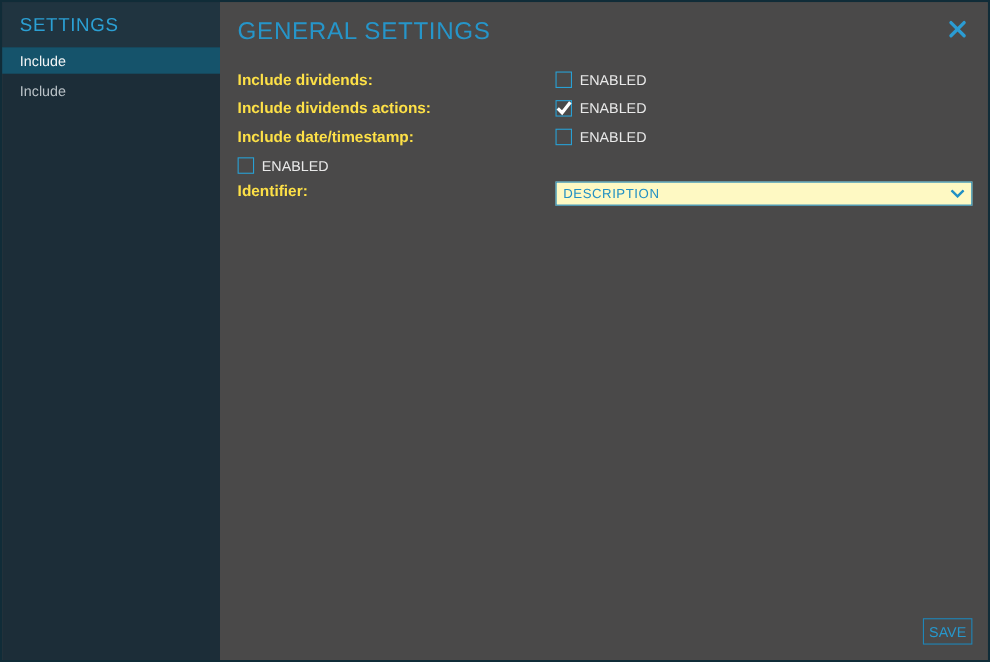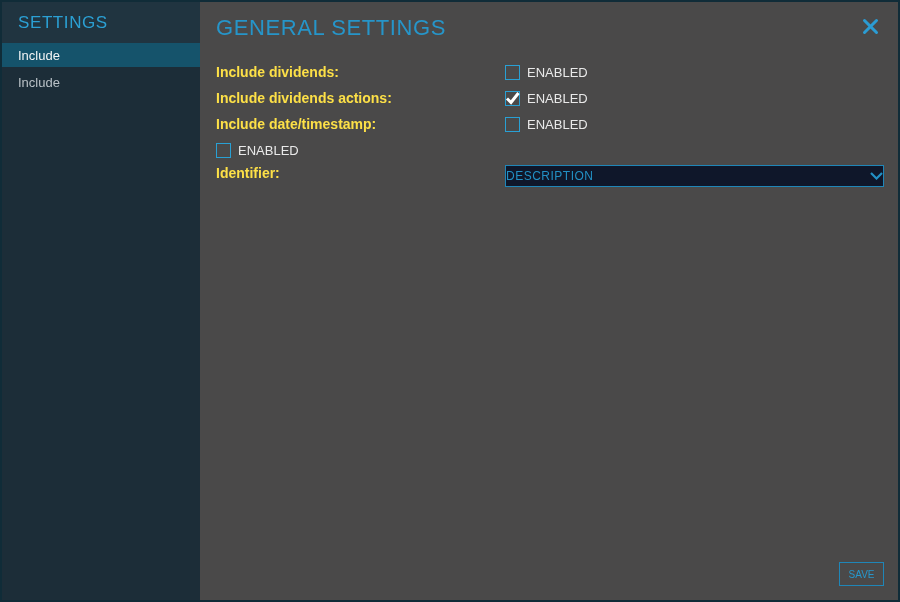--- a/index.html
+++ b/index.html
@@ -91,36 +91,36 @@
   .checkbox svg { display: none; overflow: visible; }
   .checkbox.checked svg { display: block; }
   .enabled-label {
     margin-left: 7px;
     font-size: 13px;
     color: #e9e9e9;
   }
   .dropdown {
     width: 379px; height: 22px;
     border: 1px solid #1f86b8;
-    background: #0f172a;
+    background: #fef9c3;
     color: #2290c4;
     font-size: 12px;
     letter-spacing: 0.5px;
     display: flex; align-items: center; justify-content: space-between;
-    padding: 0 0;
+    padding: 0 6px;
     cursor: pointer;
   }
   .save-button {
     position: absolute;
     right: 14px; bottom: 14px;
     width: 45px; height: 24px;
     border: 1px solid #1f86b8;
     background: transparent;
     color: #2797cb;
-    font-size: 10px;
+    font-size: 13px;
     font-family: "Liberation Sans", sans-serif;
     display: flex; align-items: center; justify-content: center;
     cursor: pointer;
   }
 </style>
 </head>
 <body>
 
 <div class="window">
 

